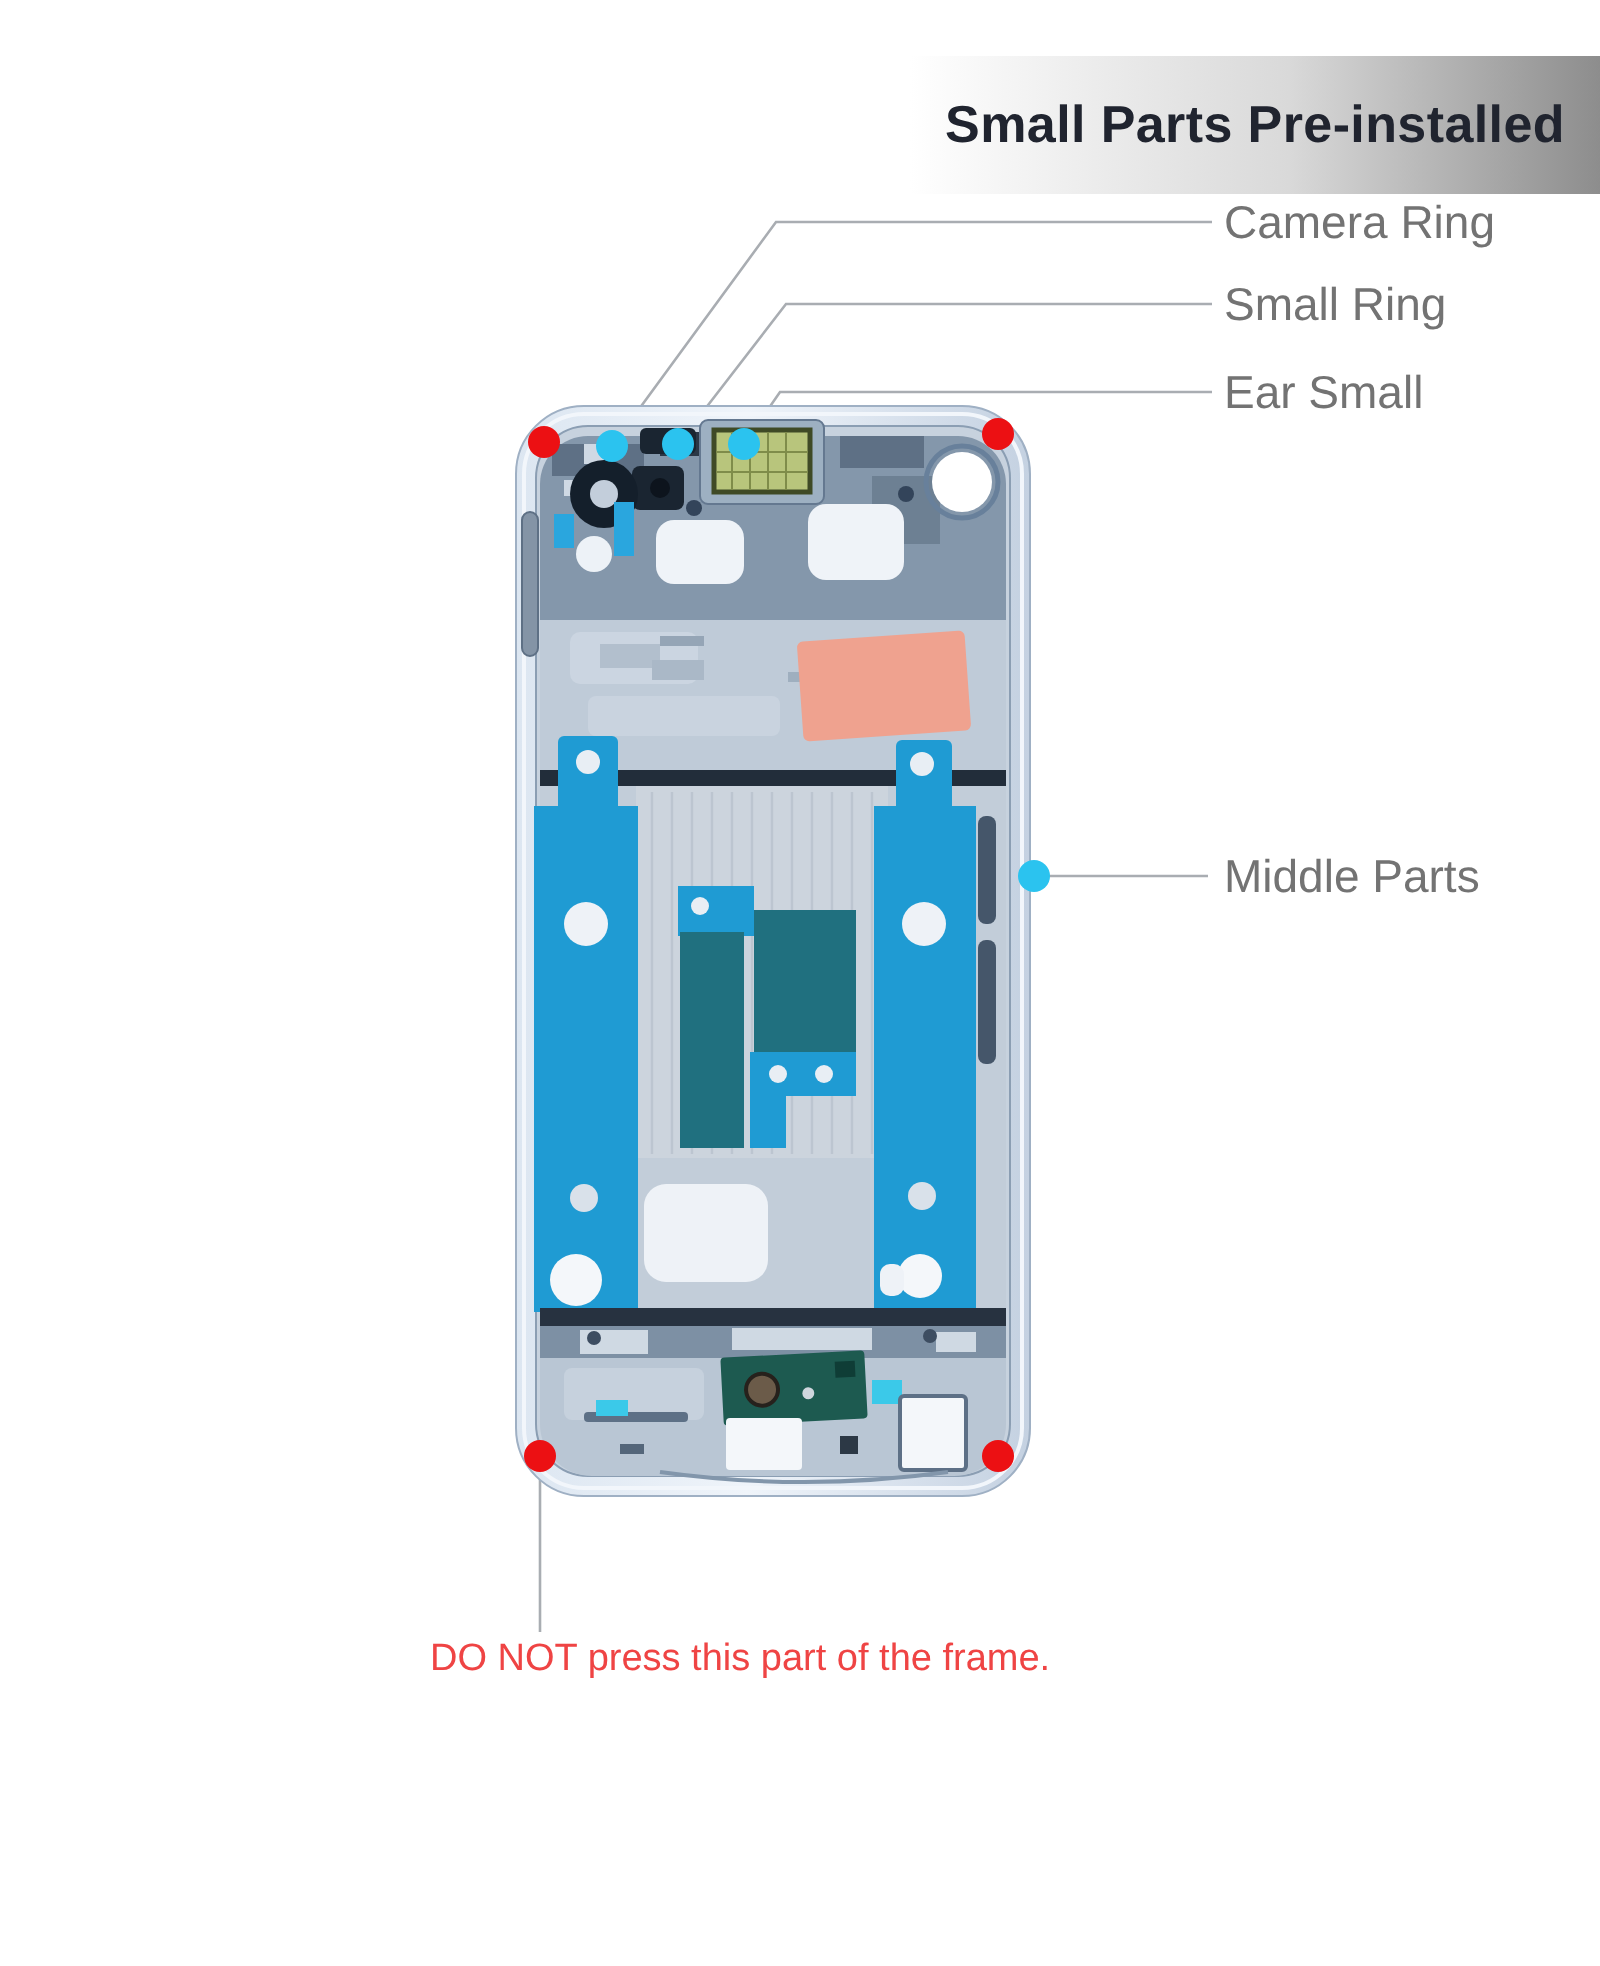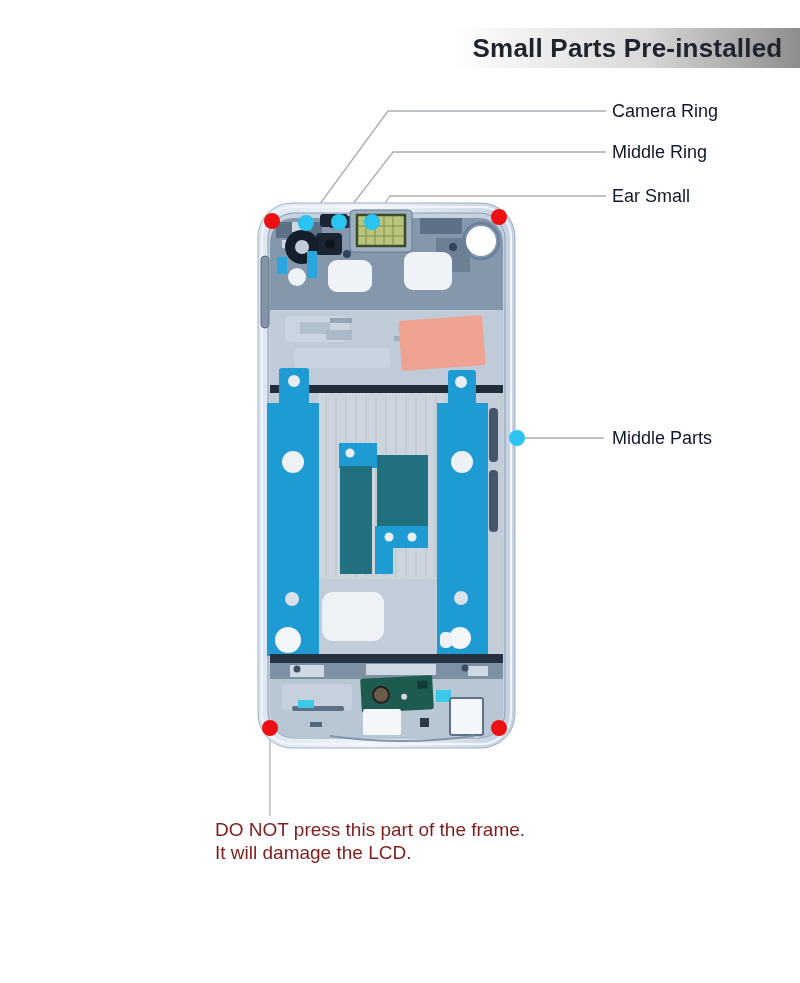--- a/index.html
+++ b/index.html
@@ -1,37 +1,37 @@
 <!DOCTYPE html>
 <html><head>
 <meta charset="utf-8">
 <style>
   html,body { margin:0; padding:0; background:#ffffff; }
   .stage {
     position:relative; width:800px; height:983px; background:#ffffff;
     font-family:"Liberation Sans", sans-serif; overflow:hidden;
   }
   .banner {
-    position:absolute; left:455px; top:28px; width:345px; height:40px;
+    position:absolute; left:455px; top:28px; width:345px; height:69px;
     background:linear-gradient(to right,#ffffff 0%,#f2f2f2 18%,#d9d9d9 55%,#8d8d8d 100%);
     display:flex; align-items:center; justify-content:center;
     font-size:26px; font-weight:700; letter-spacing:0.2px; color:#20242f;
   }
   .illustration { position:absolute; left:0; top:0; }
   .callout-label {
-    position:absolute; font-size:18px; line-height:22px; color:#0f172a;
+    position:absolute; font-size:23px; line-height:22px; color:#737373;
     white-space:nowrap;
   }
   .lbl-camera { left:612px; top:100px; }
   .lbl-sensor { left:612px; top:141px; }
   .lbl-ear    { left:612px; top:185px; }
   .lbl-middle { left:612px; top:427px; }
   .warning {
     position:absolute; left:215px; top:819px;
-    font-size:19px; line-height:22.5px; color:#7f1d1d; white-space:nowrap;
+    font-size:19px; line-height:22.5px; color:#ef4444; white-space:nowrap;
   }
 </style>
 </head>
 <body>
 
 <div class="stage">
 
   <div class="banner">
     <span>Small Parts Pre-installed</span>
   </div>
@@ -189,22 +189,21 @@
       <circle cx="270" cy="728" r="8" fill="#ec1013"></circle>
       <circle cx="499" cy="728" r="8" fill="#ec1013"></circle>
       <circle cx="306" cy="223" r="8" fill="#2bc3ef"></circle>
       <circle cx="339" cy="222" r="8" fill="#2bc3ef"></circle>
       <circle cx="372" cy="222" r="8" fill="#2bc3ef"></circle>
       <circle cx="517" cy="438" r="8" fill="#2bc3ef"></circle>
     </g>
   </svg>
 
   <div class="callout-label lbl-camera">Camera Ring</div>
-  <div class="callout-label lbl-sensor">Middle Ring</div>
+  <div class="callout-label lbl-sensor">Small Ring</div>
   <div class="callout-label lbl-ear">Ear Small</div>
   <div class="callout-label lbl-middle">Middle Parts</div>
 
   <div class="warning">
     <div>DO NOT press this part of the frame.</div>
-    <div>It will damage the LCD.</div>
   </div>
 
 </div>
 
 </body></html>

